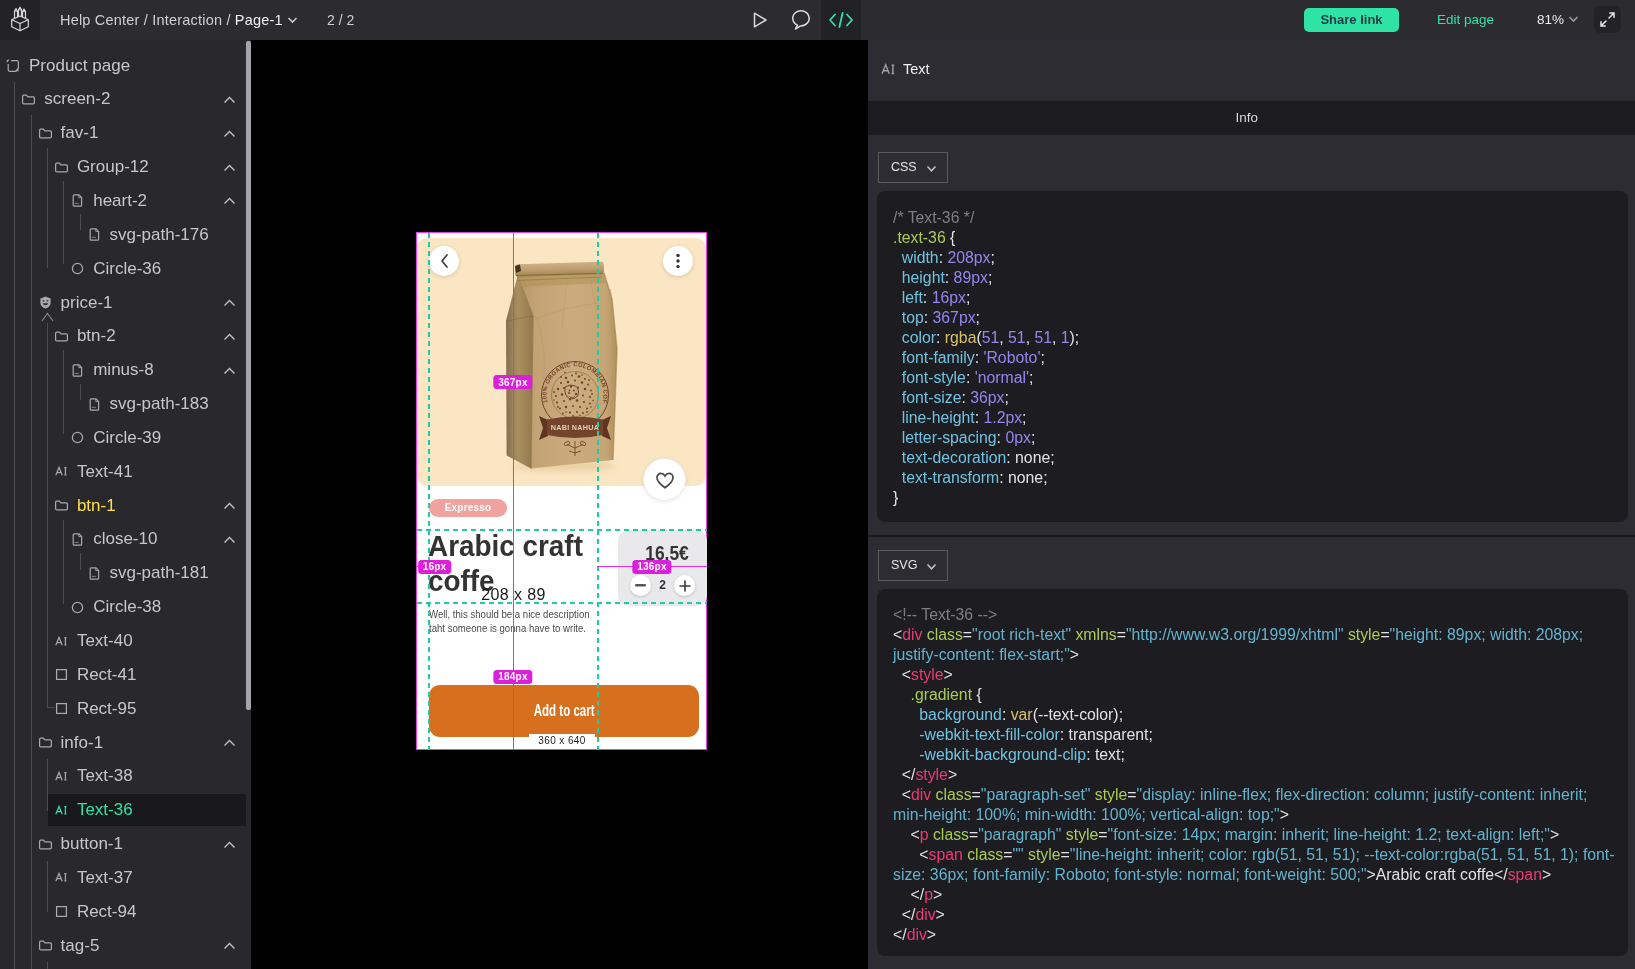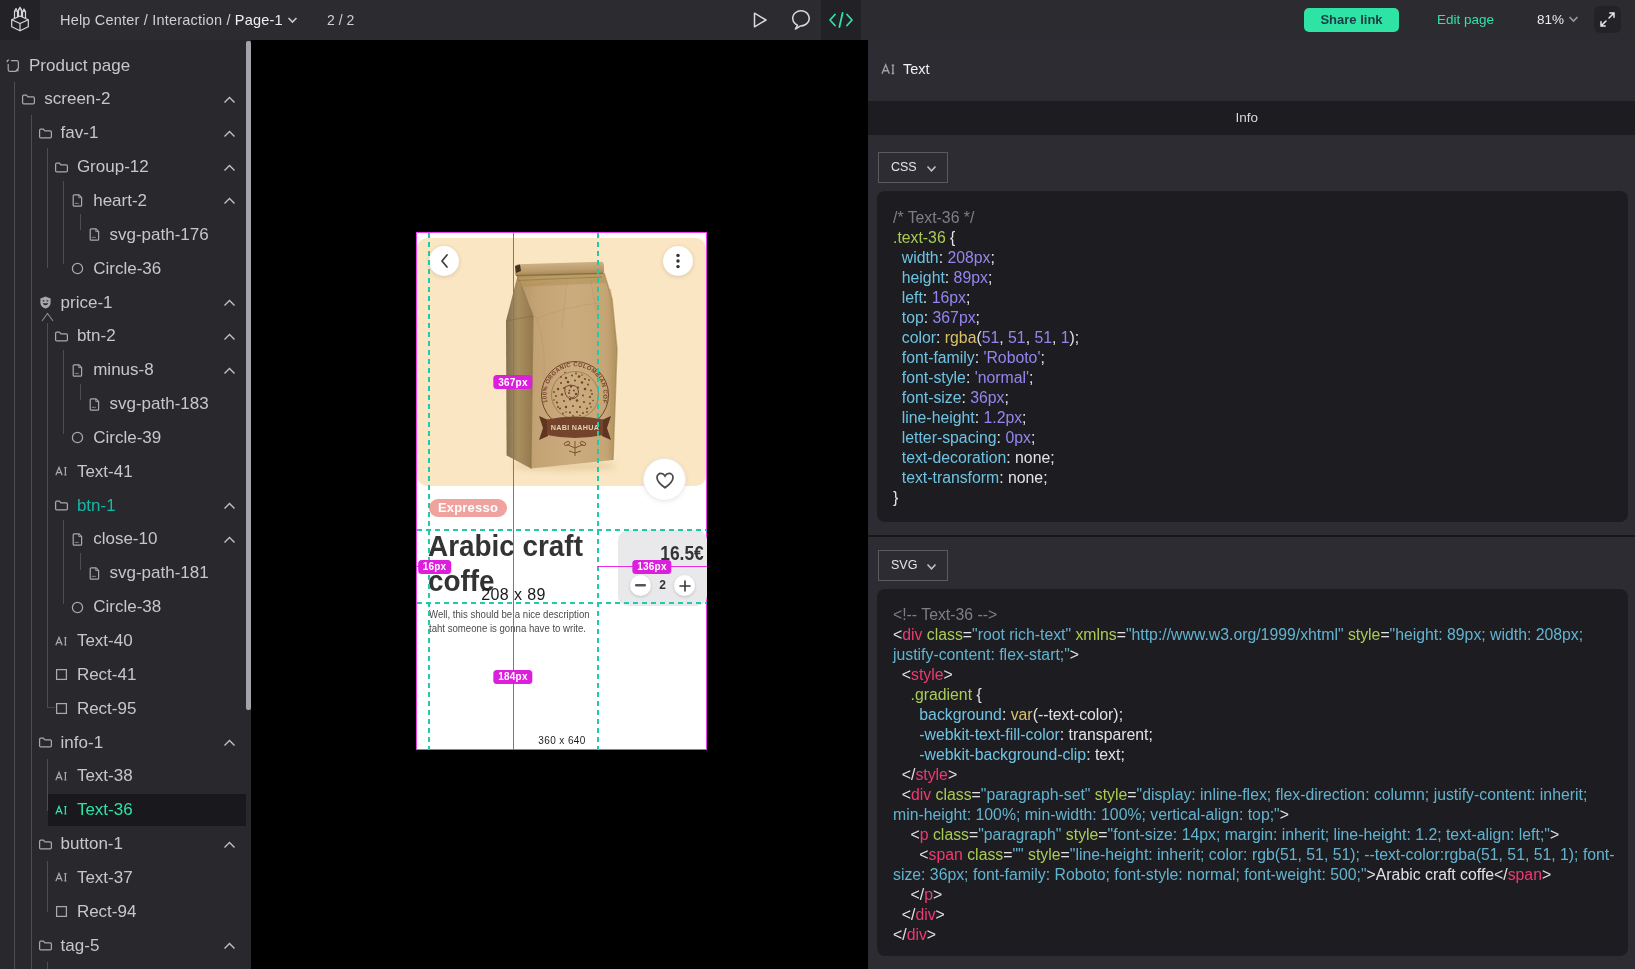--- a/index.html
+++ b/index.html
@@ -16,24 +16,24 @@
 .row{position:absolute;height:24px;display:flex;align-items:center;}
 .rlabel{font-size:17px;color:#c6c6cb;margin-left:8px;white-space:nowrap;}
 .guide{position:absolute;width:1px;background:#4d4d53;}
 .chev{position:absolute;}
 #selrow{position:absolute;left:48px;top:754px;width:198px;height:32px;background:#19191d;}
 #sbscroll{position:absolute;left:246px;top:1px;width:4.5px;height:669px;background:#a3a3a9;border-radius:2px;}
 #canvas{position:absolute;left:251px;top:40px;width:617px;height:929px;background:#000;}
 #phone{position:absolute;left:416px;top:232px;width:291px;height:518px;background:#fff;border:1px solid #ee3cee;}
 #imgblock{position:absolute;left:0px;top:5px;width:289px;height:248px;background:#fae6c3;border-radius:10px;overflow:hidden;}
 .wcirc{position:absolute;background:#fff;border-radius:50%;display:flex;align-items:center;justify-content:center;}
-#pill{position:absolute;left:12px;top:266px;width:78px;height:17.5px;background:#efa29e;border-radius:9px;color:#fff;font-size:13px;font-weight:700;text-align:center;line-height:17.5px;letter-spacing:.2px;}
+#pill{position:absolute;left:12px;top:266px;width:78px;height:17.5px;background:#efa29e;border-radius:9px;color:#fff;font-size:10px;font-weight:700;text-align:center;line-height:17.5px;letter-spacing:.2px;}
 #title{position:absolute;left:11px;top:295px;font-size:29.5px;line-height:35px;color:#333;font-weight:700;letter-spacing:0;white-space:pre;transform:scaleX(.945);transform-origin:0 0;}
 #pricebox{position:absolute;left:201px;top:297px;width:89px;height:76px;background:#e9e9eb;border-radius:10px;}
-#price{position:absolute;left:0;top:13px;width:100%;text-align:right;font-size:20px;line-height:20px;font-weight:700;color:#333;}#price span{display:inline-block;transform:scaleX(var(--px));}
+#price{position:absolute;left:0;top:13px;width:100%;text-align:center;font-size:20px;line-height:20px;font-weight:700;color:#333;}#price span{display:inline-block;transform:scaleX(var(--px));}
 .stepc{position:absolute;width:21px;height:21px;border-radius:50%;background:#fff;box-shadow:0 1px 3px rgba(0,0,0,.18);display:flex;align-items:center;justify-content:center;}
 #desc{position:absolute;left:12px;top:375px;font-size:11px;line-height:13.6px;color:#4b4b4b;letter-spacing:0;white-space:pre;transform:scaleX(.8735);transform-origin:0 0;}
 #cartbtn{position:absolute;left:12px;top:452px;width:270px;height:52px;background:#d7701e;border-radius:11px;color:#fff;font-size:15.6px;font-weight:700;text-align:center;line-height:52px;}#cartbtn span{display:inline-block;transform:scaleX(var(--px));}
 #sizechip{position:absolute;left:112px;top:501px;width:66px;height:14px;background:#fff;color:#1c1c1c;font-size:10px;text-align:center;line-height:14px;letter-spacing:.4px;}
 .vdash{position:absolute;width:2px;background:repeating-linear-gradient(180deg,#1ecba9 0px,#1ecba9 5px,transparent 5px,transparent 9px);}
 .hdash{position:absolute;height:2px;background:repeating-linear-gradient(90deg,#1ecba9 0px,#1ecba9 5px,transparent 5px,transparent 9px);}
 .vmag{position:absolute;width:1.5px;background:#ea2bea;}
 .hmag{position:absolute;height:1.5px;background:#ea2bea;}
 .mlabel{position:absolute;background:#dc1fdc;color:#fff;font-size:10px;font-weight:600;border-radius:3.5px;padding:1.5px 5px;white-space:nowrap;transform:translate(-50%,-50%);letter-spacing:.2px;}
 .szlabel{position:absolute;color:#1a1a1a;font-size:16px;font-weight:500;white-space:nowrap;transform:translate(-50%,-50%);letter-spacing:.4px;}
@@ -216,21 +216,21 @@
       <svg width="15" height="15" viewBox="0 0 15 15" fill="none" stroke="#a8a8ae" stroke-width="1.2">
         <path d="M1.8 11.2 L5 3.4 L8.2 11.2 M2.9 8.6 H7.1"></path>
         <path d="M10.3 3.6 h2.2 M11.4 3.6 v7.4 M10.3 11 h2.2"></path>
       </svg>
       <span class="rlabel" style="color:#c6c6cb">Text-41</span>
     </div>
 <div class="row" style="left:53.9px;top:453.6px">
       <svg width="15" height="15" viewBox="0 0 15 15" fill="none" stroke="#a8a8ae" stroke-width="1.25">
         <path d="M1.6 5.4 V4.4 C1.6 3.6 2 3.2 2.8 3.2 H5.4 L6.9 4.9 H12.2 C13 4.9 13.4 5.3 13.4 6.1 V10.7 C13.4 11.5 13 11.9 12.2 11.9 H2.8 C2 11.9 1.6 11.5 1.6 10.7 Z"></path>
       </svg>
-      <span class="rlabel" style="color:#14b8a6">btn-1</span>
+      <span class="rlabel" style="color:#fde047">btn-1</span>
     </div>
 <svg class="chev" style="left:223px;top:462.1px" width="13" height="8" viewBox="0 0 13 8" fill="none" stroke="#c2c2c8" stroke-width="1.4">
       <path d="M1.5 6.5 L6.5 1.5 L11.5 6.5"></path>
     </svg>
 <div class="row" style="left:70.2px;top:487.4px">
       <svg width="15" height="15" viewBox="0 0 15 15" fill="none" stroke="#a8a8ae" stroke-width="1.2">
         <path d="M4.2 1.8 H9 L11.6 4.4 V12.2 C11.6 12.8 11.2 13.2 10.6 13.2 H4.2 C3.6 13.2 3.2 12.8 3.2 12.2 V2.8 C3.2 2.2 3.6 1.8 4.2 1.8 Z"></path>
         <path d="M8.8 1.9 V4.6 H11.5" stroke-width="0.9"></path>
         <path d="M5 10.8 l0.9-0.9 0.9 0.9 0.9-0.9 0.9 0.9" stroke-width="0.85"></path>
       </svg>
@@ -472,20 +472,21 @@
         </div>
 <div class="abs" style="left:0;top:45px;width:89px;text-align:center;font-size:12px;font-weight:700;color:#333;line-height:21px">2</div>
 <div class="stepc" style="left:56px;top:45px">
           <svg width="12" height="12" viewBox="0 0 12 12" stroke="#3a3a3a" stroke-width="1.6" stroke-linecap="round">
             <path d="M6 1 V11 M1 6 H11"></path>
           </svg>
         </div>
 </div>
 <div id="desc">Well, this should be a nice description
 taht someone is gonna have to write.</div>
+<div id="cartbtn"><span style="--px:.74">Add to cart</span></div>
 <div id="sizechip">360 x 640</div>
 </div>
 <div class="vdash" style="left:177px;top:193px;height:517px"></div>
 <div class="vdash" style="left:345.5px;top:193px;height:517px"></div>
 <div class="hdash" style="left:166px;top:489px;width:290px"></div>
 <div class="hdash" style="left:166px;top:561.5px;width:290px"></div>
 <div class="vmag" style="left:261.5px;top:193px;height:517px"></div>
 <div class="hmag" style="left:166px;top:525.5px;width:13px"></div>
 <div class="hmag" style="left:346px;top:525.5px;width:110px"></div>
 <div class="mlabel" style="left:262px;top:342px">367px</div>

